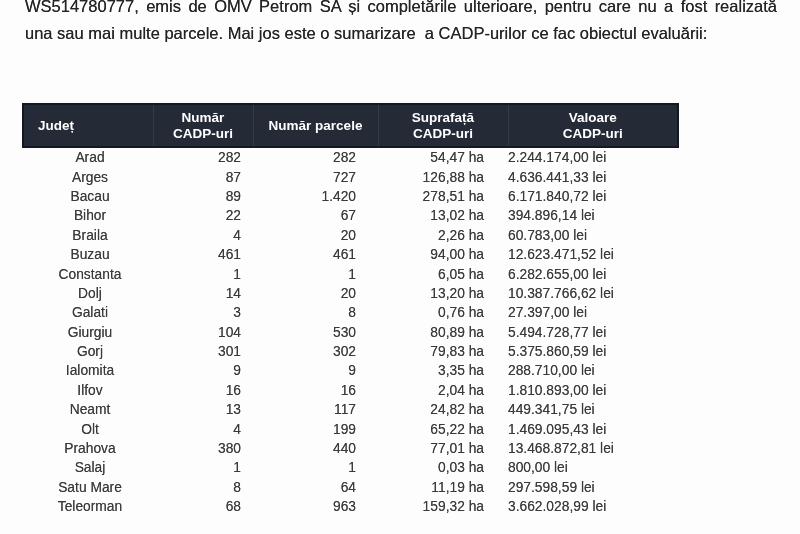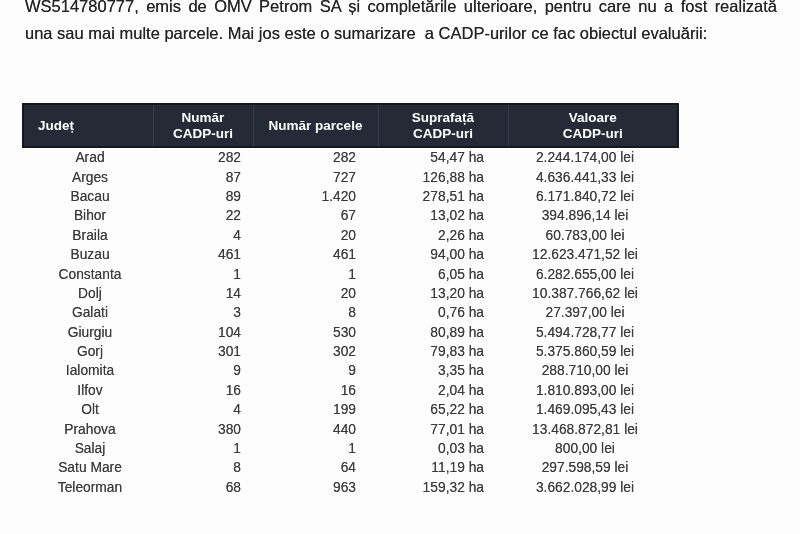--- a/index.html
+++ b/index.html
@@ -80,21 +80,21 @@
     height: 19.4px;
     padding: 0;
     vertical-align: middle;
     white-space: nowrap;
     text-shadow: 0 0 0.5px rgba(58,58,58,0.7);
   }
   .cadp-table tbody td.col-judet     { text-align: center;  padding-left: 4px; }
   .cadp-table tbody td.col-cadp      { text-align: right; padding-right: 12px; }
   .cadp-table tbody td.col-parcele   { text-align: right; padding-right: 22px; }
   .cadp-table tbody td.col-suprafata { text-align: right; padding-right: 24px; }
-  .cadp-table tbody td.col-valoare   { text-align: center; padding-right: 16px; }
+  .cadp-table tbody td.col-valoare   { text-align: left; padding-right: 16px; }
 </style>
 </head>
 <body>
 
 <div class="page">
 
   <div class="paragraph">
     <div class="para-line">WS514780777, emis de OMV Petrom SA și completările ulterioare, pentru care nu a fost realizată</div>
     <div class="para-line last">una sau mai multe parcele. Mai jos este o sumarizare  a CADP-urilor ce fac obiectul evaluării:</div>
   </div>
@@ -205,20 +205,27 @@
           <td class="col-valoare">288.710,00 lei</td>
         </tr>
         <tr>
           <td class="col-judet">Ilfov</td>
           <td class="col-cadp">16</td>
           <td class="col-parcele">16</td>
           <td class="col-suprafata">2,04 ha</td>
           <td class="col-valoare">1.810.893,00 lei</td>
         </tr>
         <tr>
+          <td class="col-judet">Neamt</td>
+          <td class="col-cadp">13</td>
+          <td class="col-parcele">117</td>
+          <td class="col-suprafata">24,82 ha</td>
+          <td class="col-valoare">449.341,75 lei</td>
+        </tr>
+        <tr>
           <td class="col-judet">Olt</td>
           <td class="col-cadp">4</td>
           <td class="col-parcele">199</td>
           <td class="col-suprafata">65,22 ha</td>
           <td class="col-valoare">1.469.095,43 lei</td>
         </tr>
         <tr>
           <td class="col-judet">Prahova</td>
           <td class="col-cadp">380</td>
           <td class="col-parcele">440</td>

